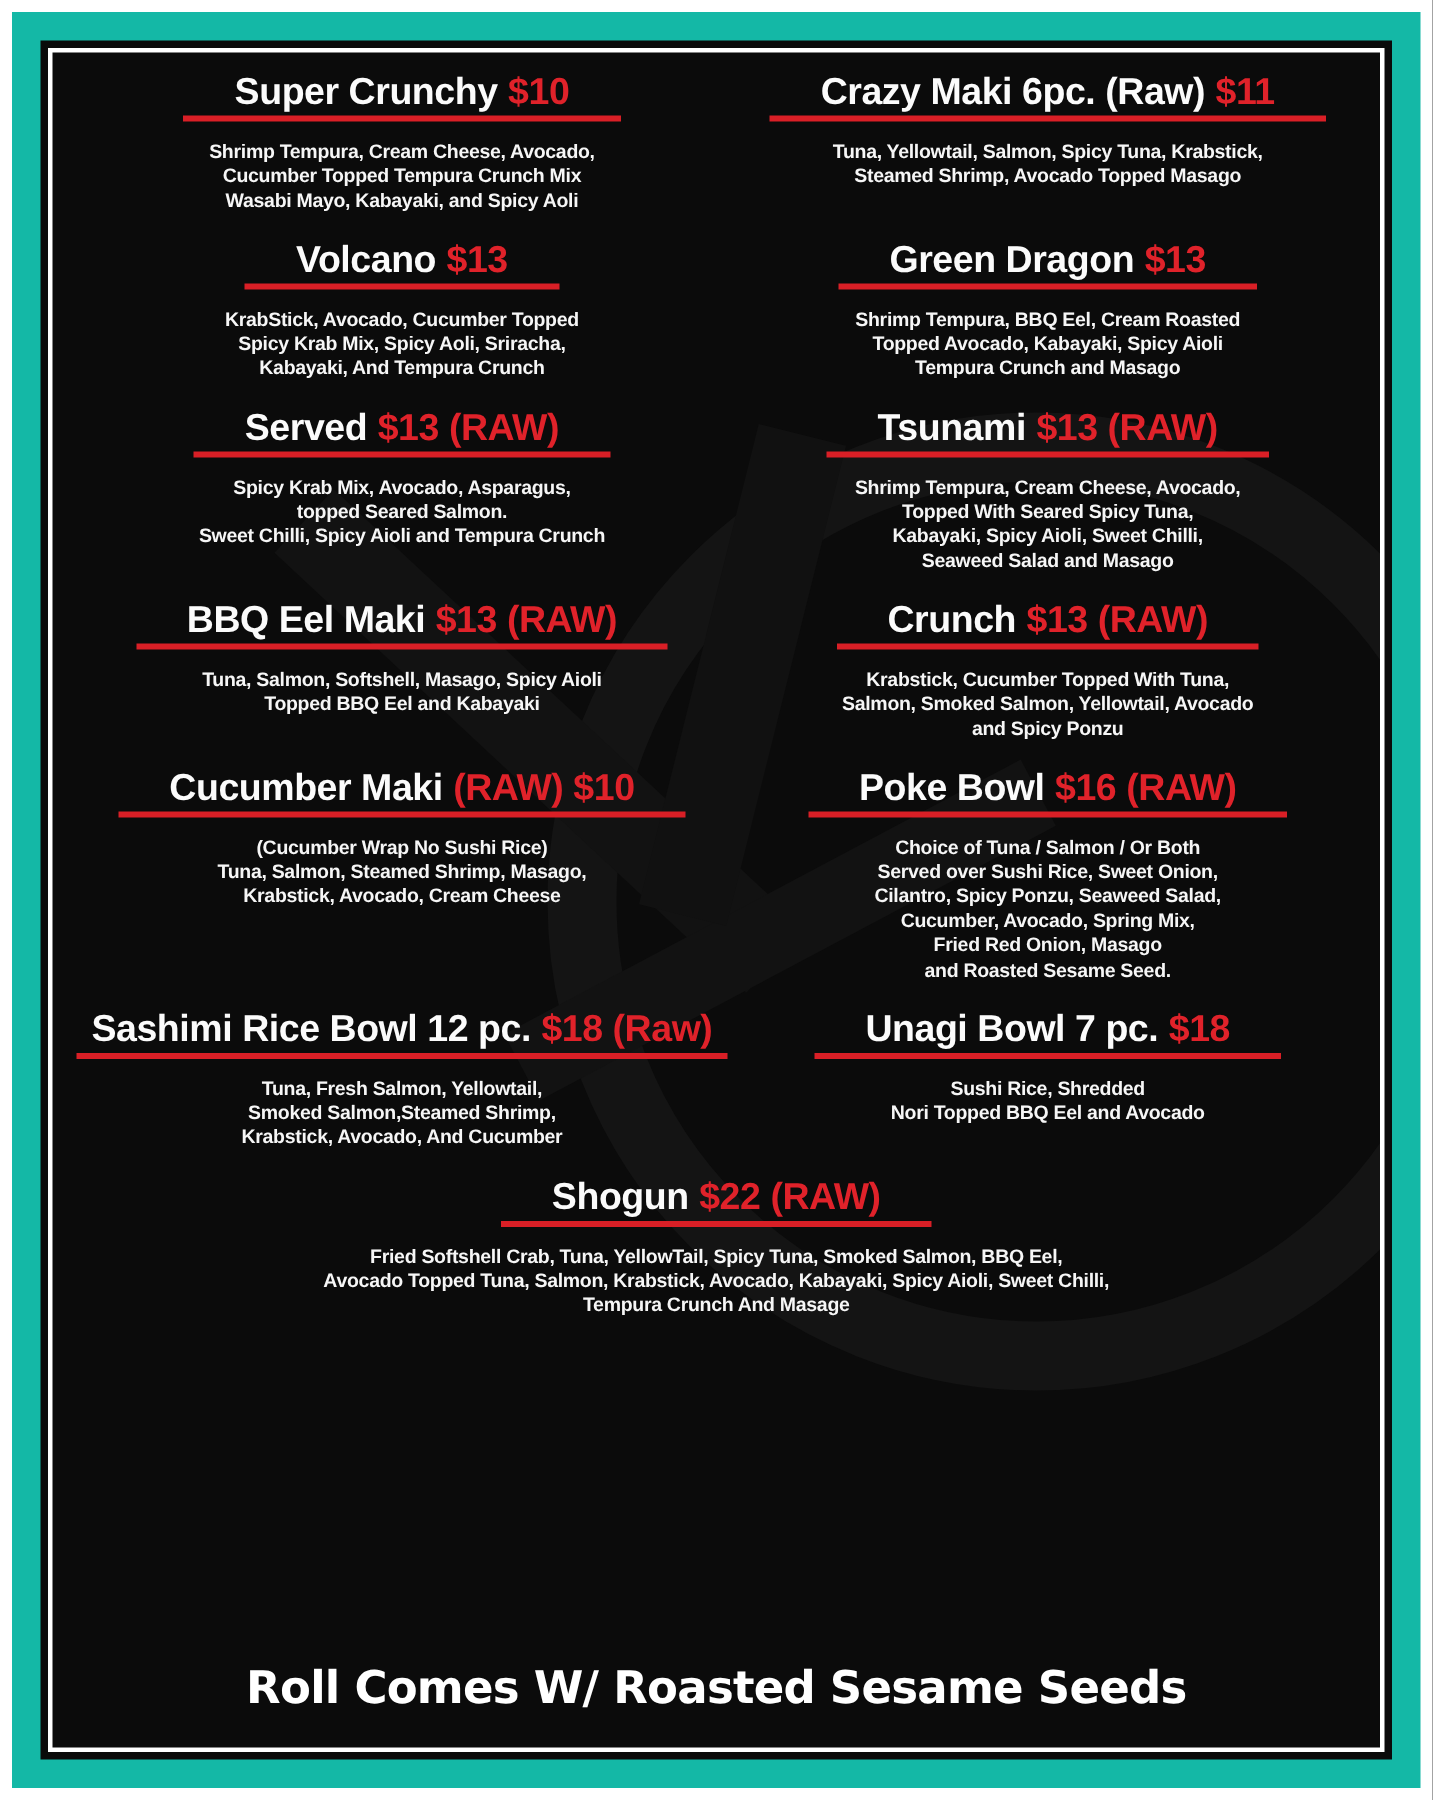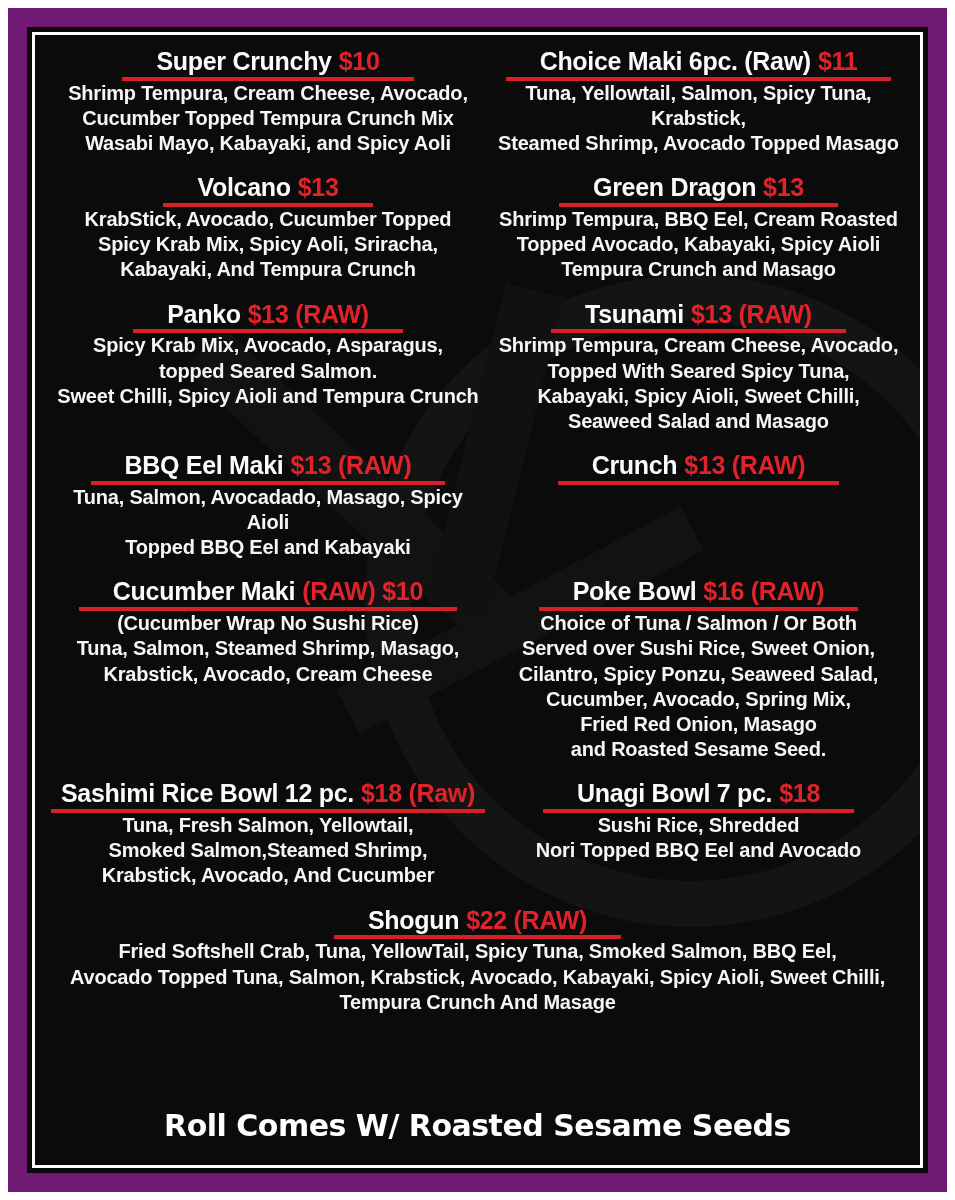--- a/index.html
+++ b/index.html
@@ -1,37 +1,37 @@
 <!DOCTYPE html>
 <html><head>
 <meta charset="utf-8">
 <style>
   html,body{margin:0;padding:0;background:#ffffff;}
   .page{width:955px;height:1200px;background:#ffffff;padding:8px;box-sizing:border-box;
         font-family:"Liberation Sans",sans-serif;}
-  .red-frame{width:100%;height:100%;background:#701a75;padding:19px;box-sizing:border-box;}
+  .red-frame{width:100%;height:100%;background:#14b8a6;padding:19px;box-sizing:border-box;}
   .black-line{width:100%;height:100%;background:#0a0a0a;padding:5px;box-sizing:border-box;}
   .white-line{width:100%;height:100%;background:#ffffff;padding:3px;box-sizing:border-box;}
   .content{width:100%;height:100%;background:#0b0b0b;position:relative;overflow:hidden;
            display:flex;flex-direction:column;padding:12px 16px 10px;box-sizing:border-box;}
 
   
   .wm{position:absolute;z-index:1;}
   .wm-circle{left:330px;top:240px;width:560px;height:560px;border:46px solid #141414;border-radius:50%;}
   .wm-bar1{left:110px;top:430px;width:430px;height:58px;background:#121212;transform:rotate(43deg);}
   .wm-bar2{left:290px;top:560px;width:390px;height:50px;background:#121212;transform:rotate(-28deg);}
   .wm-bar3{left:430px;top:250px;width:60px;height:330px;background:#111111;transform:rotate(14deg);}
 
   .menu-grid{position:relative;z-index:2;display:grid;grid-template-columns:1fr 1fr;column-gap:8px;}
   .item{text-align:center;margin-bottom:17px;color:#fbfbfb;}
   .item.full{grid-column:1 / -1;}
   .title{display:inline-block;border-bottom:4px solid #d91f26;padding:0 34px 1px;
          font-size:25px;font-weight:700;letter-spacing:-0.3px;line-height:1.15;white-space:nowrap;}
   .title .pr{color:#e0222a;margin-left:7px;}
-  .desc{margin-top:0;font-size:20px;font-weight:700;line-height:1.26;letter-spacing:-0.2px;
+  .desc{margin-top:12px;font-size:13px;font-weight:700;line-height:1.26;letter-spacing:-0.2px;
         white-space:pre-line;color:#f6f6f6;}
   .footer{position:relative;z-index:2;margin-top:auto;margin-bottom:12px;text-align:center;
           font-family:"DejaVu Sans",sans-serif;font-weight:bold;font-size:30px;color:#ffffff;
           letter-spacing:-0.5px;}
 </style>
 </head>
 <body>
 
 <div class="page">
  <div class="red-frame">
@@ -50,21 +50,21 @@
           <div class="title">
             <span class="nm">Super Crunchy</span><span class="pr">$10</span>
           </div>
           <div class="desc">Shrimp Tempura, Cream Cheese, Avocado,
 Cucumber Topped Tempura Crunch Mix
 Wasabi Mayo, Kabayaki, and Spicy Aoli</div>
         </div>
 
         <div class="item">
           <div class="title">
-            <span class="nm">Choice Maki 6pc. (Raw)</span><span class="pr">$11</span>
+            <span class="nm">Crazy Maki 6pc. (Raw)</span><span class="pr">$11</span>
           </div>
           <div class="desc">Tuna, Yellowtail, Salmon, Spicy Tuna, Krabstick,
 Steamed Shrimp, Avocado Topped Masago</div>
         </div>
 
         <div class="item">
           <div class="title">
             <span class="nm">Volcano</span><span class="pr">$13</span>
           </div>
           <div class="desc">KrabStick, Avocado, Cucumber Topped
@@ -77,49 +77,52 @@
             <span class="nm">Green Dragon</span><span class="pr">$13</span>
           </div>
           <div class="desc">Shrimp Tempura, BBQ Eel, Cream Roasted
 Topped Avocado, Kabayaki, Spicy Aioli
 Tempura Crunch and Masago</div>
         </div>
 
 
         <div class="item">
           <div class="title">
-            <span class="nm">Panko</span><span class="pr">$13 (RAW)</span>
+            <span class="nm">Served</span><span class="pr">$13 (RAW)</span>
           </div>
           <div class="desc">Spicy Krab Mix, Avocado, Asparagus,
 topped Seared Salmon.
 Sweet Chilli, Spicy Aioli and Tempura Crunch</div>
         </div>
 
         <div class="item">
           <div class="title">
             <span class="nm">Tsunami</span><span class="pr">$13 (RAW)</span>
           </div>
           <div class="desc">Shrimp Tempura, Cream Cheese, Avocado,
 Topped With Seared Spicy Tuna,
 Kabayaki, Spicy Aioli, Sweet Chilli,
 Seaweed Salad and Masago</div>
         </div>
 
         <div class="item">
           <div class="title">
             <span class="nm">BBQ Eel Maki</span><span class="pr">$13 (RAW)</span>
           </div>
-          <div class="desc">Tuna, Salmon, Avocadado, Masago, Spicy Aioli
+          <div class="desc">Tuna, Salmon, Softshell, Masago, Spicy Aioli
 Topped BBQ Eel and Kabayaki</div>
         </div>
 
         <div class="item">
           <div class="title">
             <span class="nm">Crunch</span><span class="pr">$13 (RAW)</span>
           </div>
+          <div class="desc">Krabstick, Cucumber Topped With Tuna,
+Salmon, Smoked Salmon, Yellowtail, Avocado
+and Spicy Ponzu</div>
         </div>
 
         <div class="item">
           <div class="title">
             <span class="nm">Cucumber Maki</span><span class="pr">(RAW) $10</span>
           </div>
           <div class="desc">(Cucumber Wrap No Sushi Rice)
 Tuna, Salmon, Steamed Shrimp, Masago,
 Krabstick, Avocado, Cream Cheese</div>
         </div>

